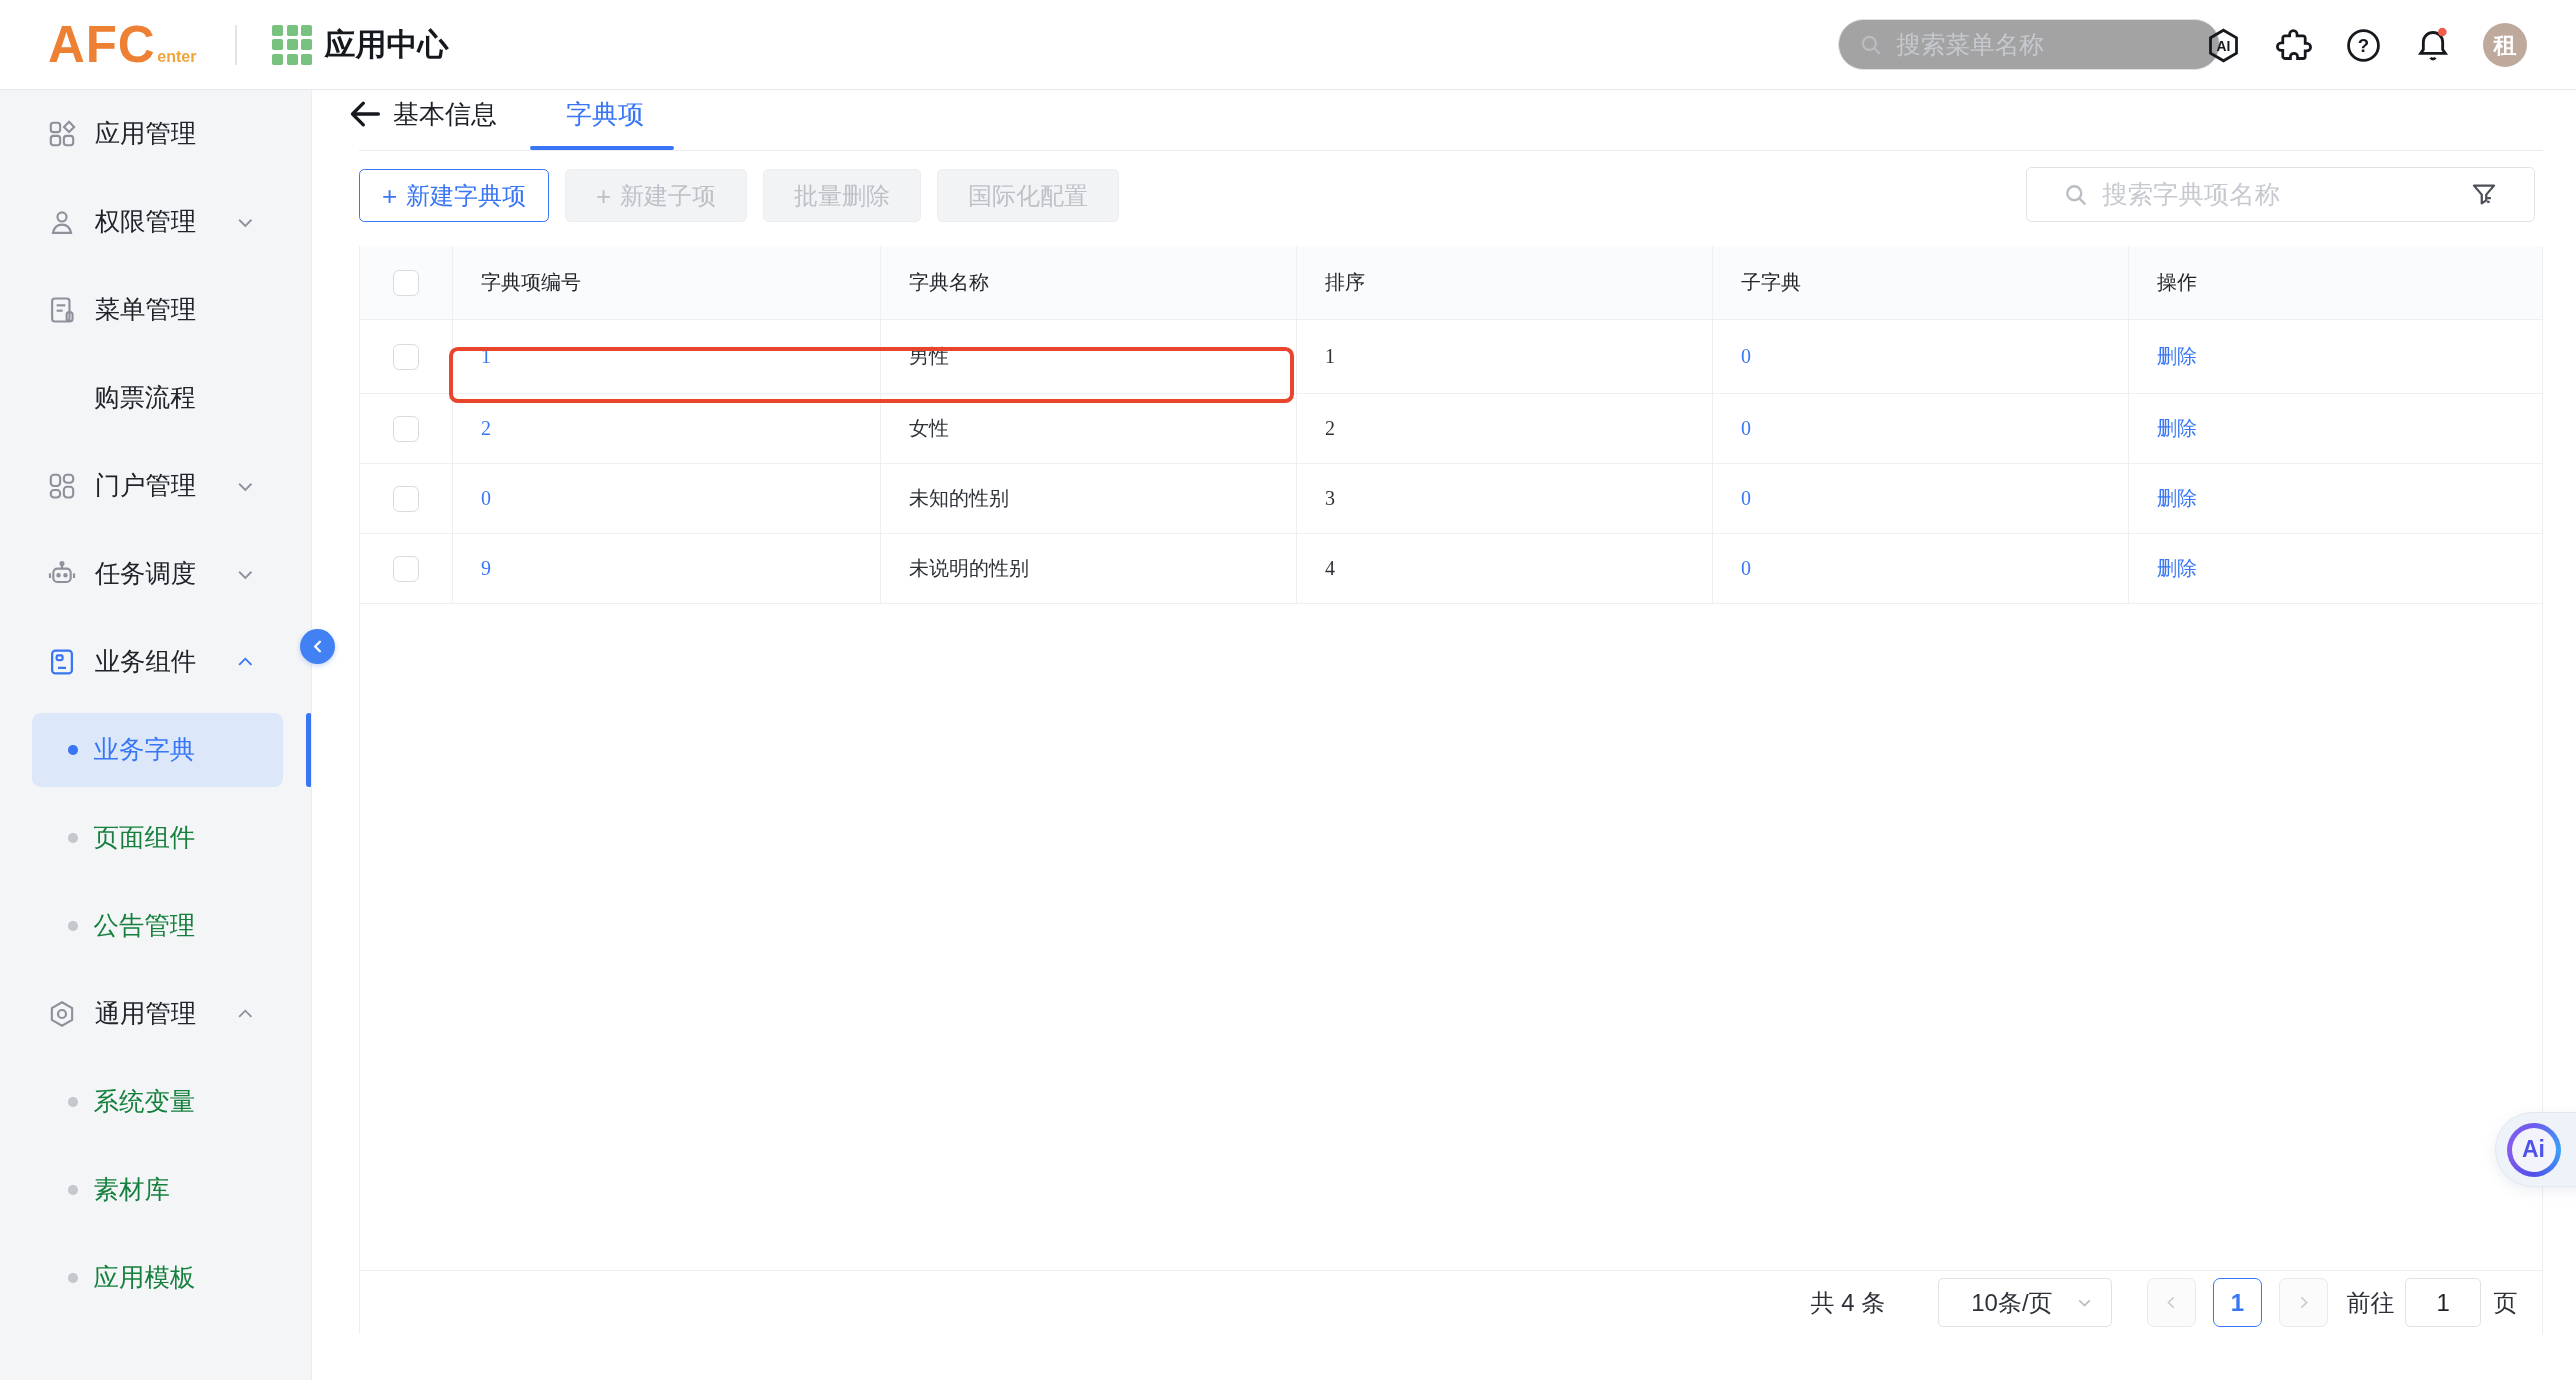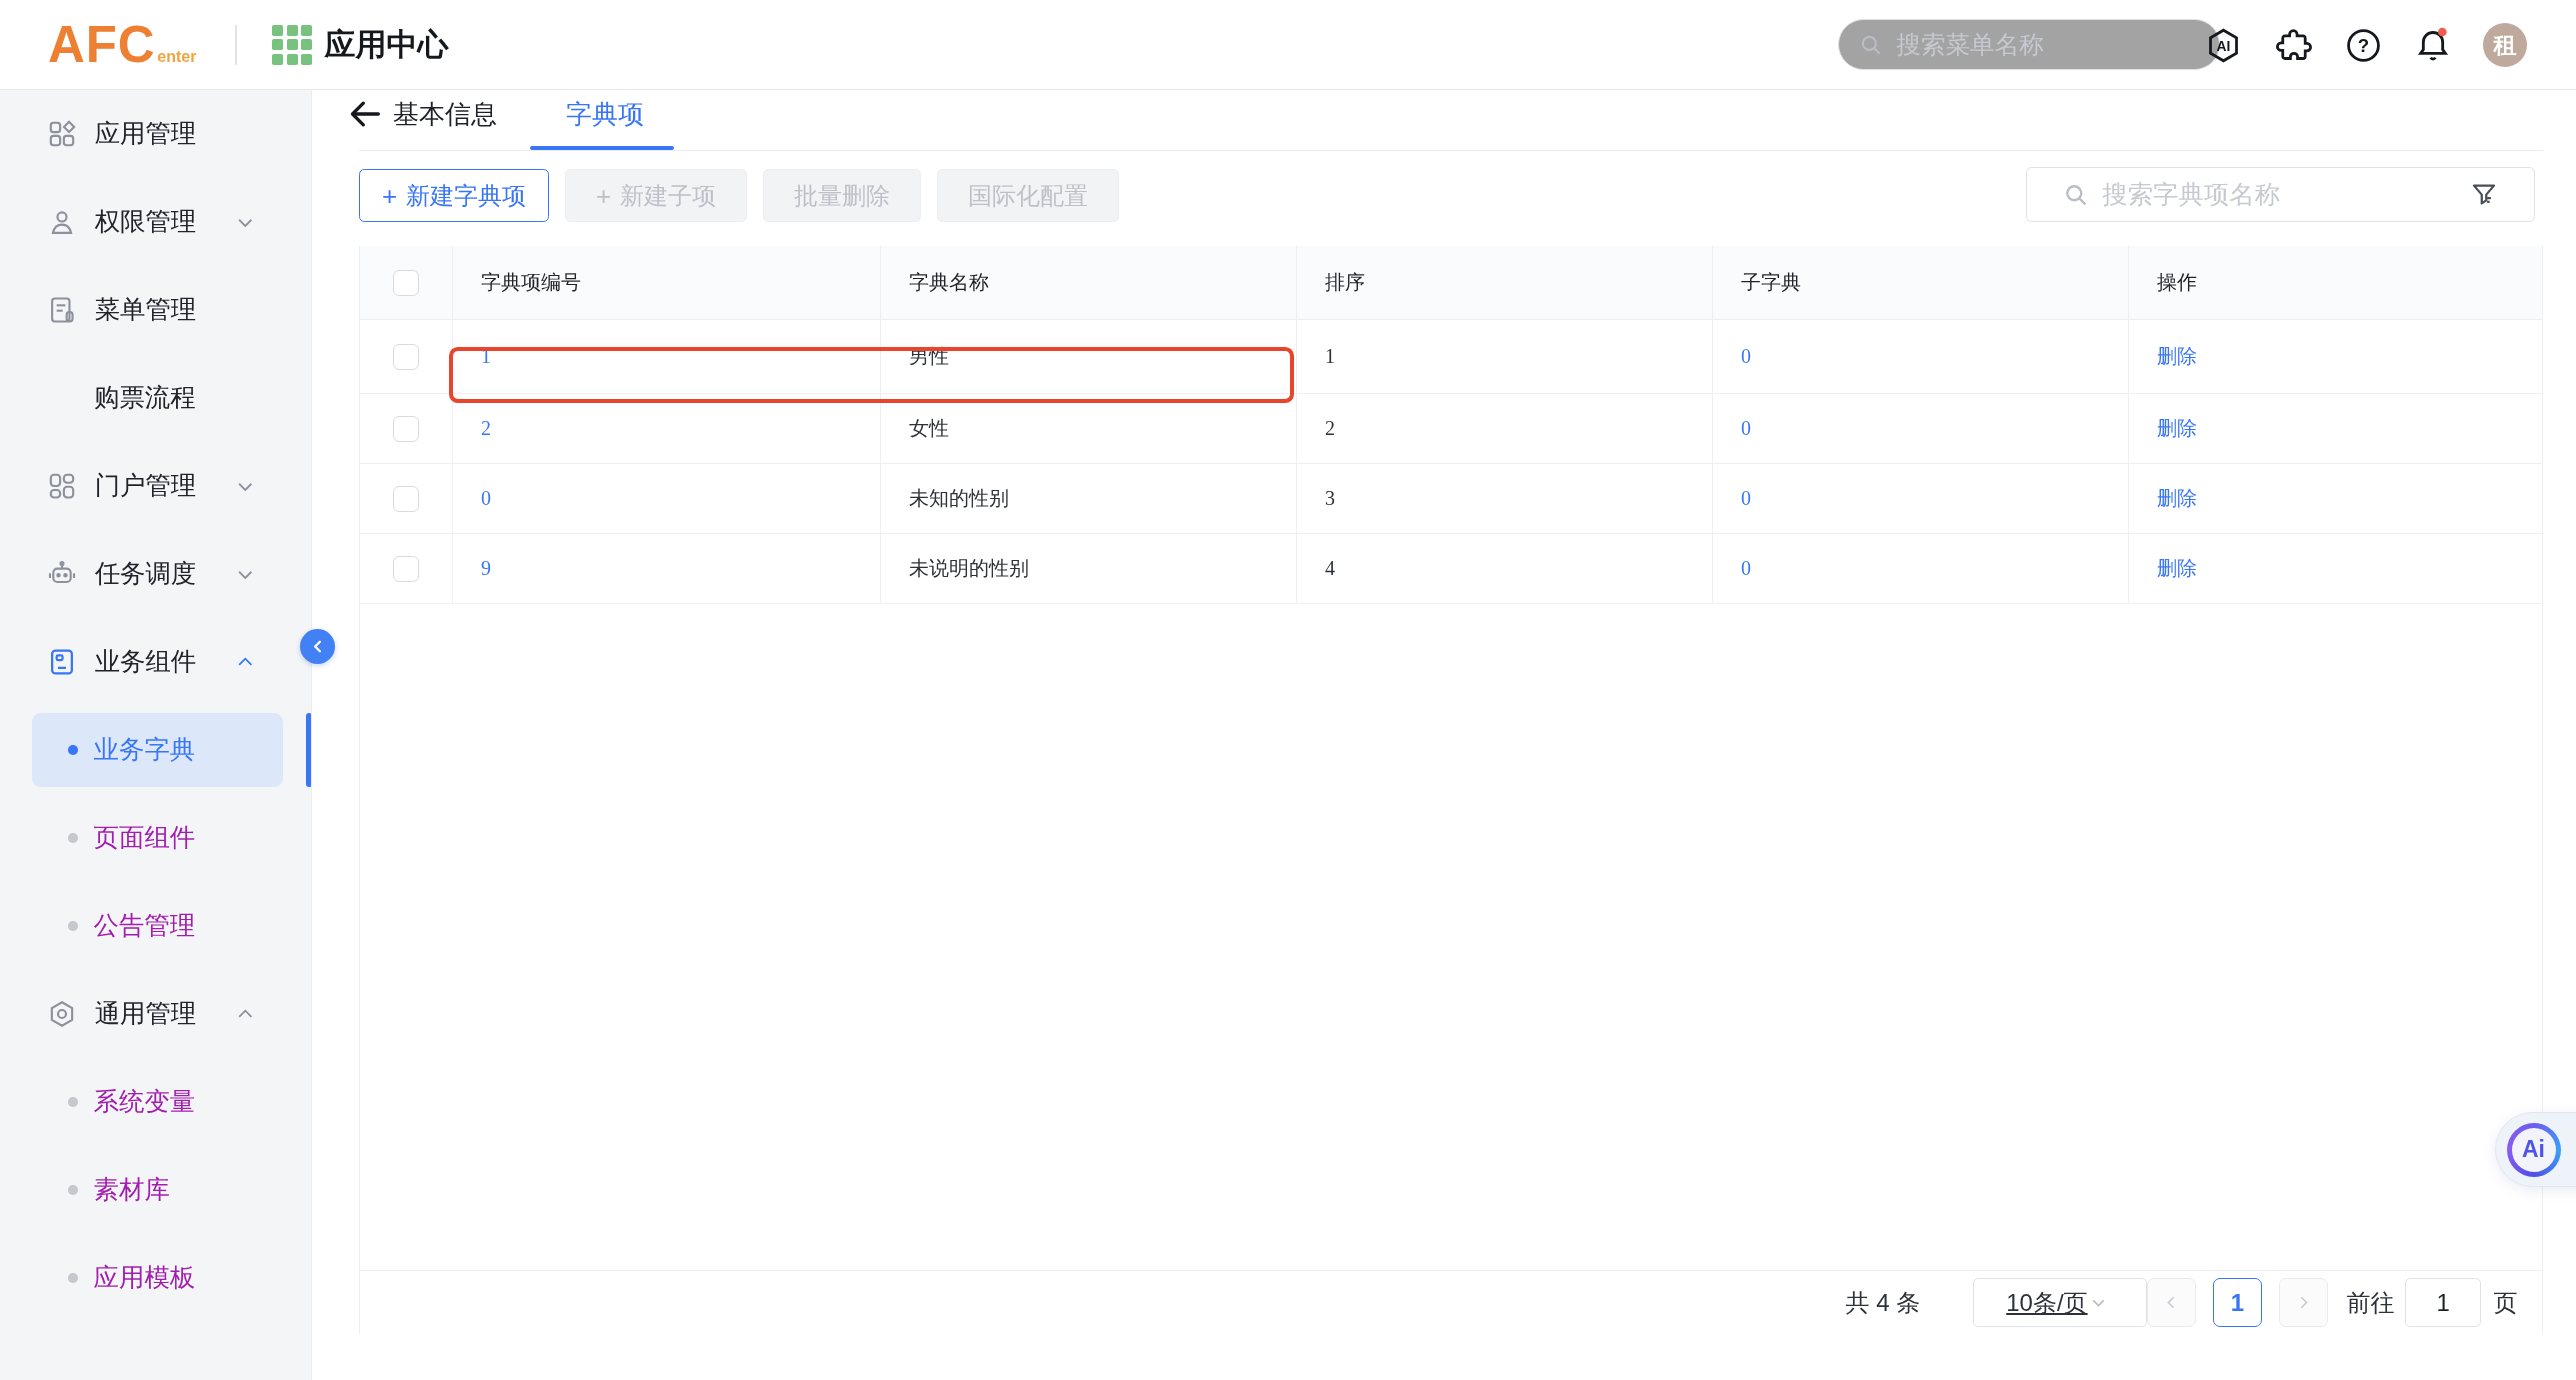--- a/index.html
+++ b/index.html
@@ -50,21 +50,21 @@
   }
   .si {
     height:88px; display:flex; align-items:center; position:relative; cursor:pointer;
   }
   .si .ic { width:32px; margin-left:46px; }
   .si .label { font-size:25.4px; color:#20242a; margin-left:16.7px; }
   .si .label.noicon { margin-left:94px; }
   .si .chev { position:absolute; right:53px; }
   .sub { height:88px; display:flex; align-items:center; position:relative; cursor:pointer; }
   .sub .dot { width:9.6px; height:9.6px; border-radius:50%; background:#c4c7cc; margin-left:68px; }
-  .sub .label { font-size:25.4px; color:#a21caf; margin-left:16px; }
+  .sub .label { font-size:25.4px; color:#15803d; margin-left:16px; }
   .sub.active .hl {
     position:absolute; left:32px; top:7px; width:251px; height:74px;
     background:#dce8fa; border-radius:8.8px; z-index:0;
   }
   .sub.active .dot { background:#3876f6; z-index:1; }
   .sub.active .label { color:#3876f6; z-index:1; }
   .sub.active .bar {
     position:absolute; right:-0.9px; top:7px; width:6.1px; height:74px;
     background:#3876f6; border-radius:3.5px;
   }
@@ -129,22 +129,22 @@
   .link { color:#3876f6; cursor:pointer; }
   .filler { flex:1; background:#fff; }
   .pagefoot {
     height:64px; border-top:0.9px solid #edeff2; background:#fff;
     display:flex; align-items:center; justify-content:flex-end; padding-right:24.6px;
     font-size:24px; color:#2e3238;
   }
   .pg-total { margin-right:53px; }
   .pg-select {
     width:174px; height:49px; border:0.9px solid #dfe1e4; border-radius:5.3px;
-    display:flex; align-items:center; padding:0 16px 0 32px;
-    cursor:pointer; background:#fff; text-decoration:underline;
+    display:flex; align-items:center; justify-content:space-between; padding:0 16px 0 32px;
+    cursor:pointer; background:#fff; margin-right:35px;
   }
   .pg-btn {
     width:49px; height:49px; border:0.9px solid #e9eaec; border-radius:7px; background:#fbfbfc;
     display:flex; align-items:center; justify-content:center; color:#c9ccd2; cursor:not-allowed;
   }
   .pg-page {
     width:49px; height:49px; border:1.8px solid #3876f6; border-radius:7px; background:#fff;
     display:flex; align-items:center; justify-content:center; color:#3876f6; font-weight:600; cursor:pointer;
     margin:0 16.7px;
   }

